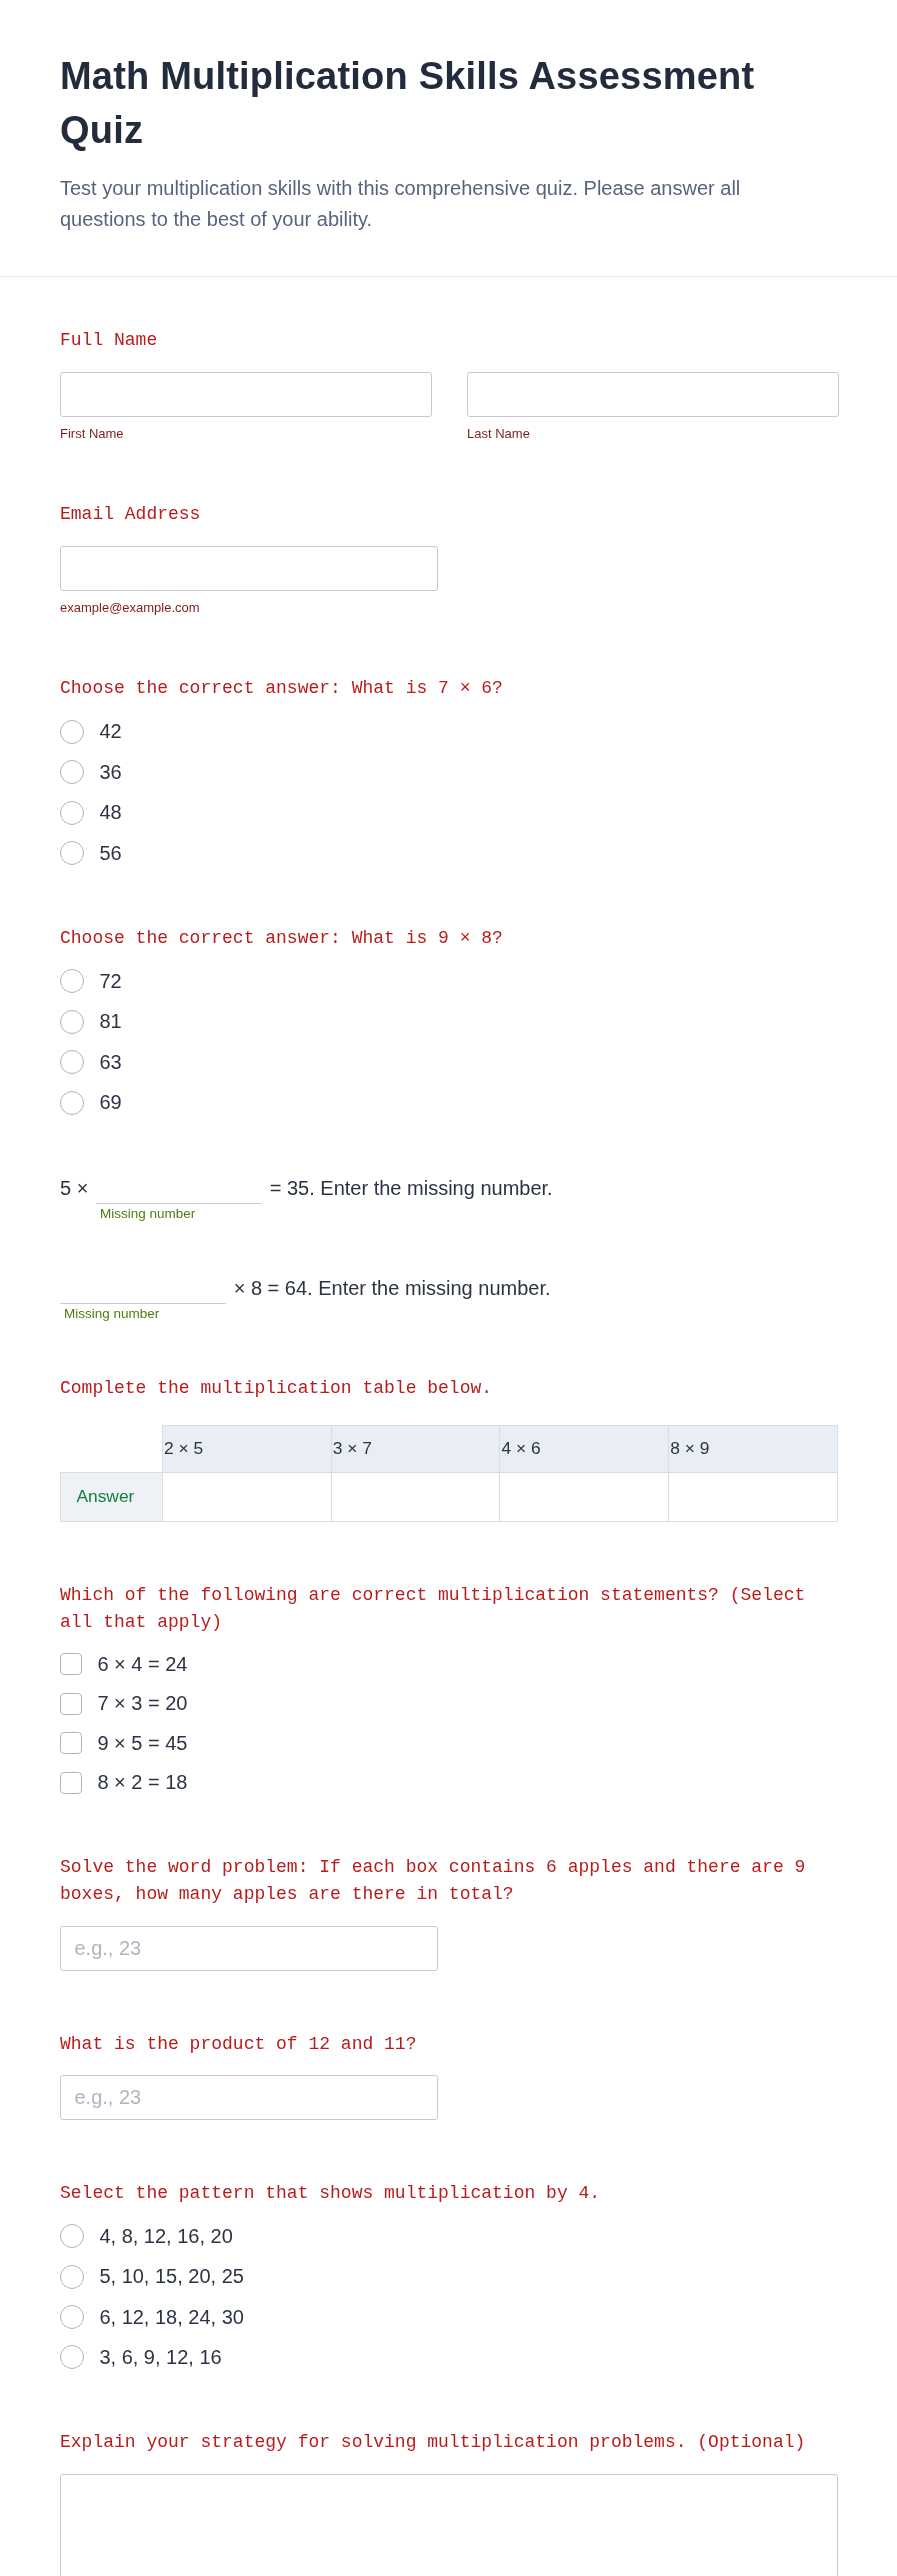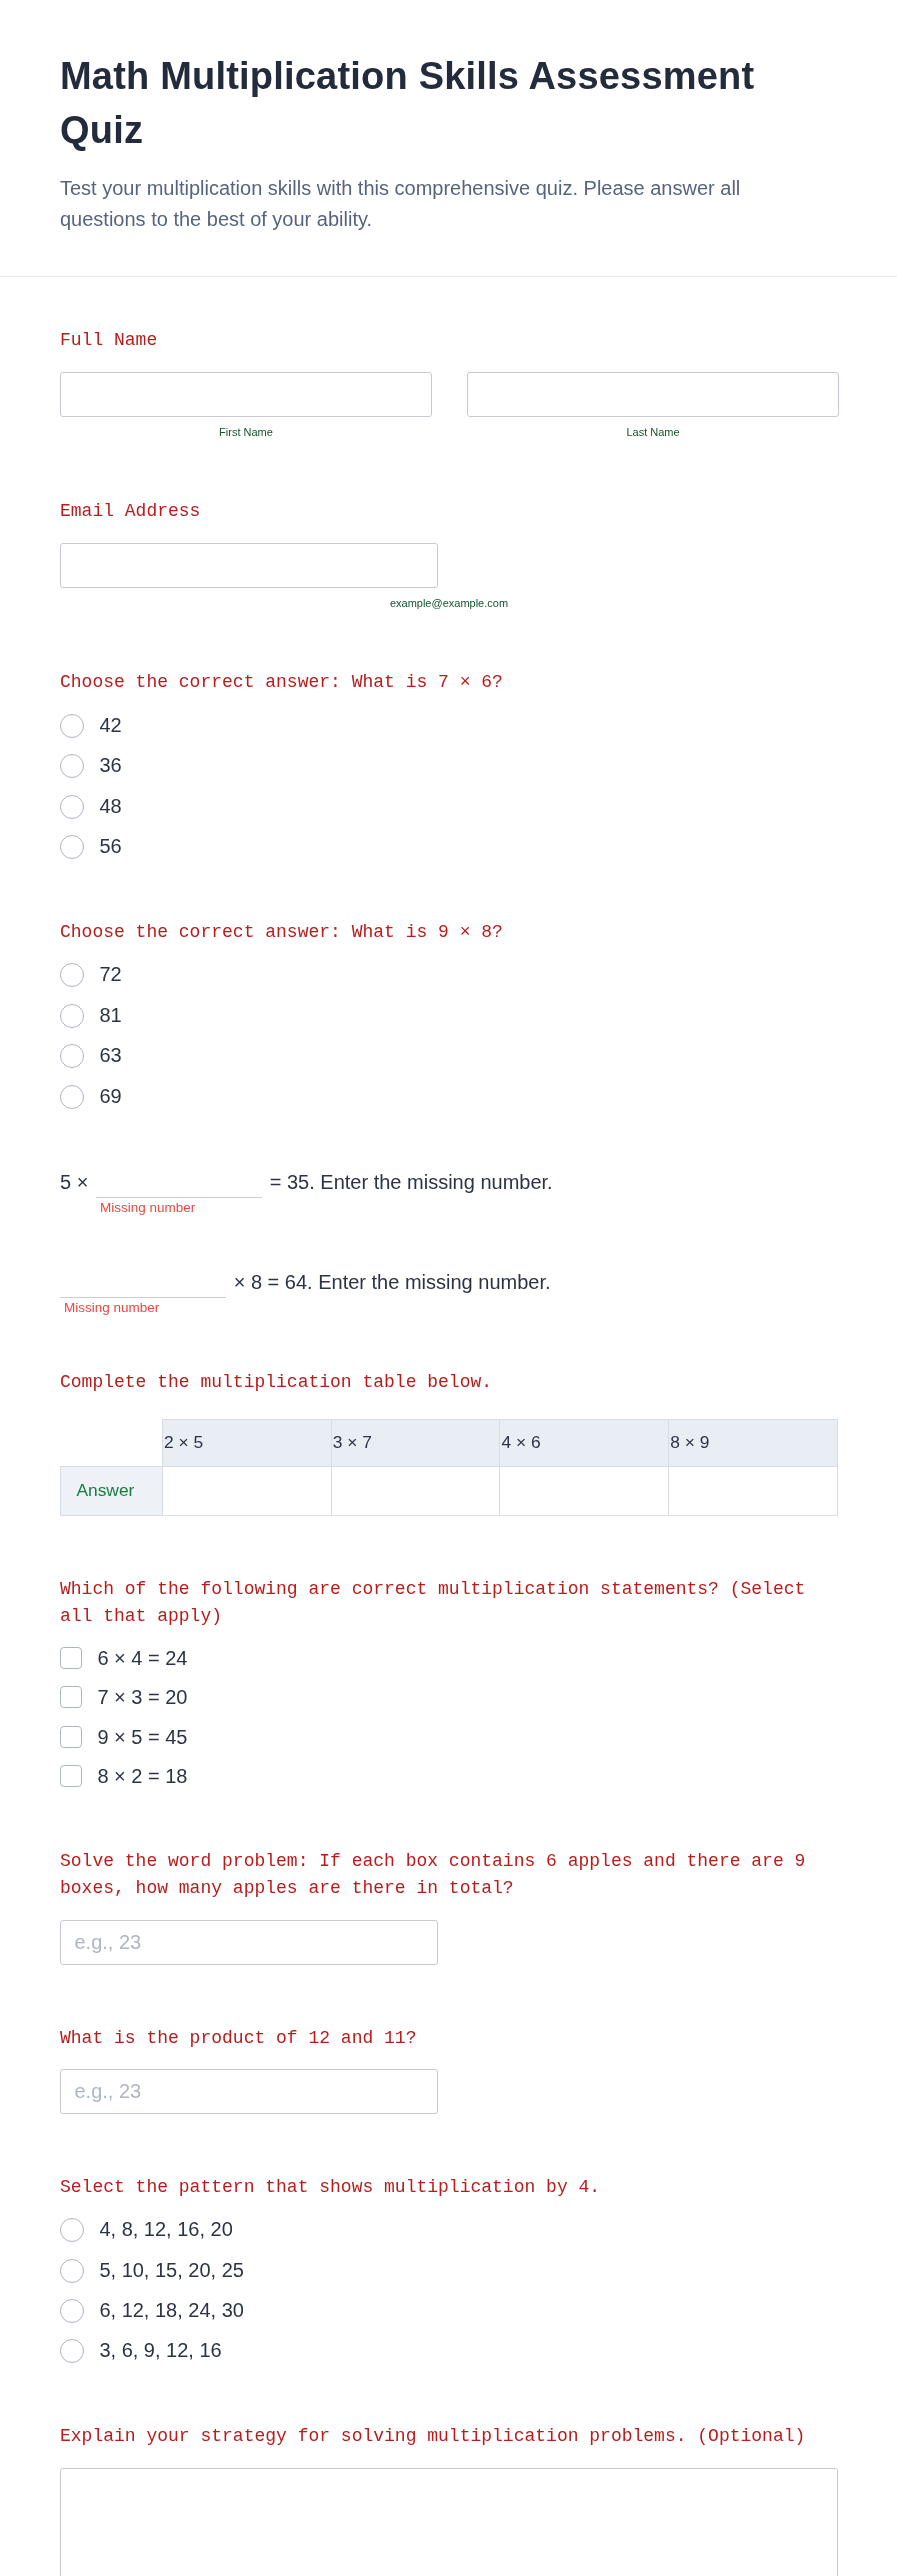--- a/index.html
+++ b/index.html
@@ -18,56 +18,56 @@
   .form-title {
     font-size: 38px; font-weight: 700; color: #232c3d;
     line-height: 1.42; margin: 0 0 15.4px 0; letter-spacing: 0.2px;
   }
   .form-subtitle { font-size: 20px; color: #57647e; line-height: 1.55; max-width: 734px; }
 
   
   .form-body { padding: 50px 60px 0 60px; }
   .question { margin-bottom: 60px; }
   .q-label { font-size: 18px; color: #b91c1c; line-height: 1.5; margin-bottom: 17.4px; font-family: Liberation Mono, monospace; }
-  .sublabel { font-size: 11px; color: #14532d; margin-top: 9.7px; text-align: center; }
+  .sublabel { font-size: 13px; color: #7f1d1d; margin-top: 9.7px; }
 
   .text-input {
     height: 45px; width: 378px;
     border: 1px solid #c4c9d4; border-radius: 2.9px;
     font-size: 20px; color: #0369a1; padding: 0 13.5px;
     font-family: Liberation Sans, sans-serif; background: #fff; outline: none;
   }
   .text-input::placeholder { color: #aeb6c2; }
 
   .name-row { display: flex; gap: 35px; }
   .name-col .text-input { width: 372px; }
 
   
-  .option-row { display: flex; align-items: flex-start; margin-bottom: 16.4px; cursor: pointer; }
+  .option-row { display: flex; align-items: center; margin-bottom: 16.4px; cursor: pointer; }
   .radio-circle {
     width: 24px; height: 24px; border: 1px solid #adb4c1; border-radius: 50%;
     background: #fff; flex: none; margin-right: 15.4px;
   }
   .checkbox-square {
     width: 22px; height: 22px; border: 1px solid #adb4c1; border-radius: 3.9px;
     background: #fff; flex: none; margin-right: 15.4px;
   }
   .option-label { font-size: 20px; color: #2c3345; }
 
   
   .fill-line { font-size: 20px; color: #2c3345; margin-bottom: 9.7px; }
   .inline-blank { display: inline-block; position: relative; vertical-align: baseline; margin: 0 7.7px; }
   .inline-blank input {
     width: 166px; border: none; border-bottom: 1px solid #c9ced8;
     font-size: 19.3px; color: #2c3345; padding: 1.9px 3.9px; height: 29px;
     background: transparent; outline: none; font-family: inherit;
   }
   .inline-blank .blank-sublabel {
     position: absolute; left: 3.9px; top: 100%; margin-top: 2.9px;
-    font-size: 13.5px; color: #ef4444; white-space: nowrap;
+    font-size: 13.5px; color: #4d7c0f; white-space: nowrap;
   }
   .fill-question { margin-bottom: 71px; }
 
   
   .matrix { border-collapse: collapse; margin-top: 23px; }
   .matrix th, .matrix td { border: 1px solid #d7dce5; }
   .matrix th.col-head {
     background: #e9edf4; width: 169px; height: 47px;
     font-size: 17.4px; font-weight: 400; color: #2c3345; text-align: left;
   }

